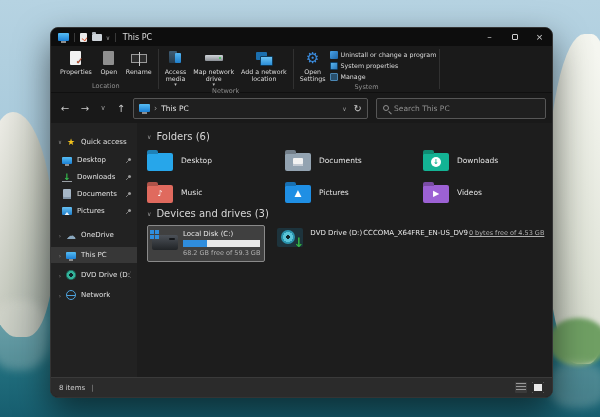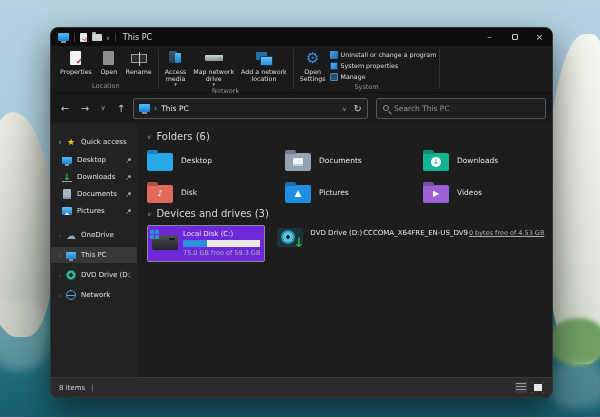--- a/index.html
+++ b/index.html
@@ -179,21 +179,21 @@
           background:inherit; filter:brightness(.78); }
   .fglyph { color:#fff; font-size:8px; line-height:8px; z-index:1; }
   .fglyph.circle { background:#ffffff; color:#13b394; width:10px; height:10px; border-radius:50%;
           font-size:7px; display:flex; align-items:center; justify-content:center; font-weight:bold; }
   .fglyph.doclines { width:10px; height:8px; background:#f2f2f2; border-radius:1px;
           box-shadow:inset 0 -2px 0 #c2c9d2; }
   .fglyph.mountain { font-size:9px; line-height:7px; }
   .flabel { font-size:7.5px; color:#e3e3e3; white-space:nowrap; overflow:hidden; }
 
   .drives { display:flex; margin-top:5px; gap:12px; align-items:flex-start; }
-  .disk-tile { width:164px; height:37px; background:#6d28d9; border:1px solid #8a8a8a;
+  .disk-tile { width:164px; height:37px; background:#404040; border:1px solid #8a8a8a;
                border-radius:2px; display:flex; padding:3px 4px; gap:5px; }
   .hdd { width:26px; height:15px; margin-top:6px; border-radius:2px; position:relative;
          background:linear-gradient(180deg,#4c5158,#212427); flex:0 0 auto; }
   .hdd::before { content:""; position:absolute; left:-2px; top:-5px; width:9px; height:9px;
          background:
            linear-gradient(#2f8ddd,#2f8ddd) left top/4px 4px no-repeat,
            linear-gradient(#2f8ddd,#2f8ddd) right top/4px 4px no-repeat,
            linear-gradient(#2f8ddd,#2f8ddd) left bottom/4px 4px no-repeat,
            linear-gradient(#2f8ddd,#2f8ddd) right bottom/4px 4px no-repeat; }
   .hdd::after { content:""; position:absolute; right:3px; top:3px; width:6px; height:2px;
@@ -476,21 +476,21 @@
                 <span class="ftab"></span>
                 <span class="fglyph circle">↓</span>
               </span>
             <span class="flabel">Downloads</span>
           </div>
           <div class="ftile">
             <span class="ficon" style="background: rgb(224, 106, 94);">
                 <span class="ftab"></span>
                 <span class="fglyph">♪</span>
               </span>
-            <span class="flabel">Disk</span>
+            <span class="flabel">Music</span>
           </div>
           <div class="ftile">
             <span class="ficon" style="background: rgb(31, 143, 228);">
                 <span class="ftab"></span>
                 <span class="fglyph mountain">▲</span>
               </span>
             <span class="flabel">Pictures</span>
           </div>
           <div class="ftile">
             <span class="ficon" style="background: rgb(156, 97, 212);">
@@ -507,21 +507,21 @@
         </div>
 
         <div class="drives">
           <div class="disk-tile">
             <span class="hdd"></span>
             <div class="disk-info">
               <span class="disk-name">Local Disk (C:)</span>
               <span class="capbar">
                   <span class="used" style="width: 31%;"></span>
                 </span>
-              <span class="disk-detail">75.0 GB free of 59.3 GB</span>
+              <span class="disk-detail">68.2 GB free of 59.3 GB</span>
             </div>
           </div>
           <div class="dvd-tile">
             <span class="dvd-icon">
                 <span class="dvd-arrow">↓</span>
               </span>
             <div class="dvd-info">
               <span class="dvd-line">DVD Drive (D:)</span>
               <span class="dvd-line">CCCOMA_X64FRE_EN-US_DV9</span>
               <span class="dvd-line dim">0 bytes free of 4.53 GB</span>

